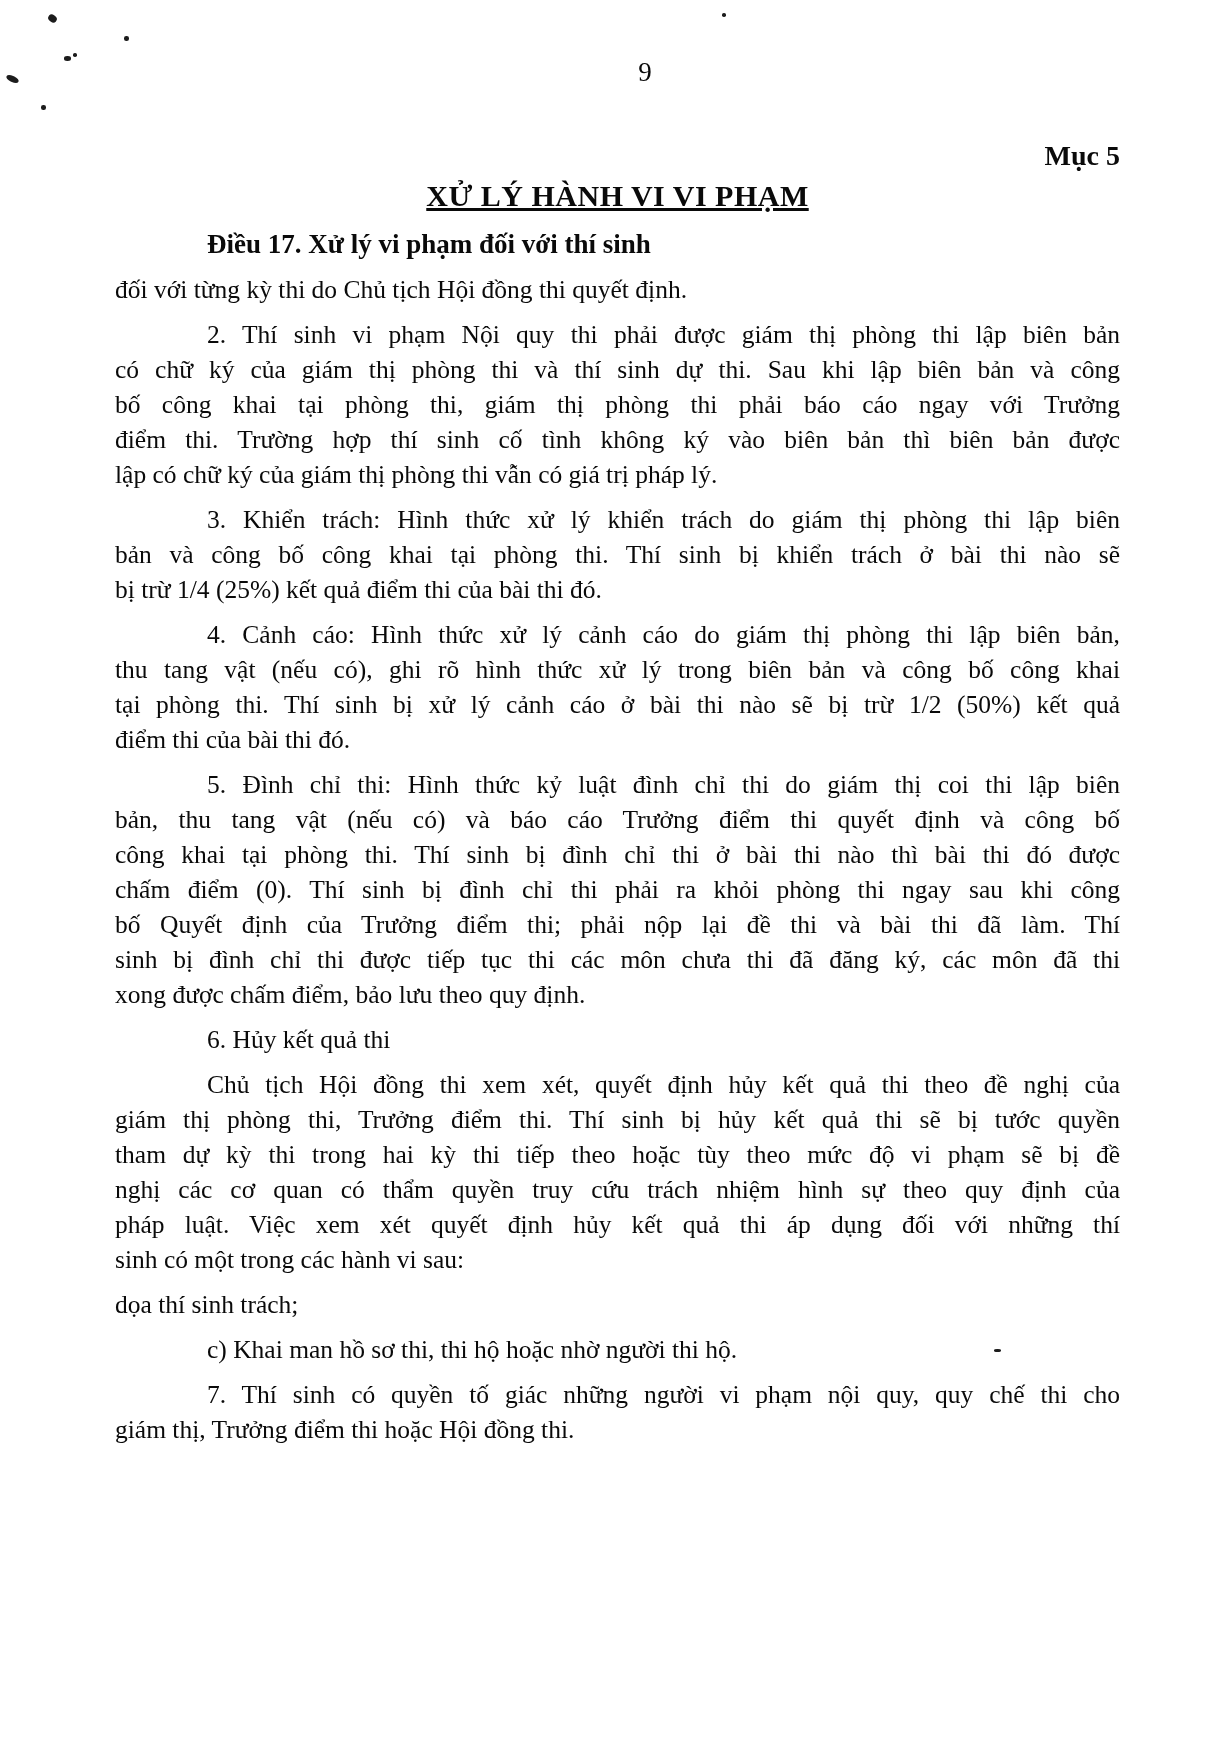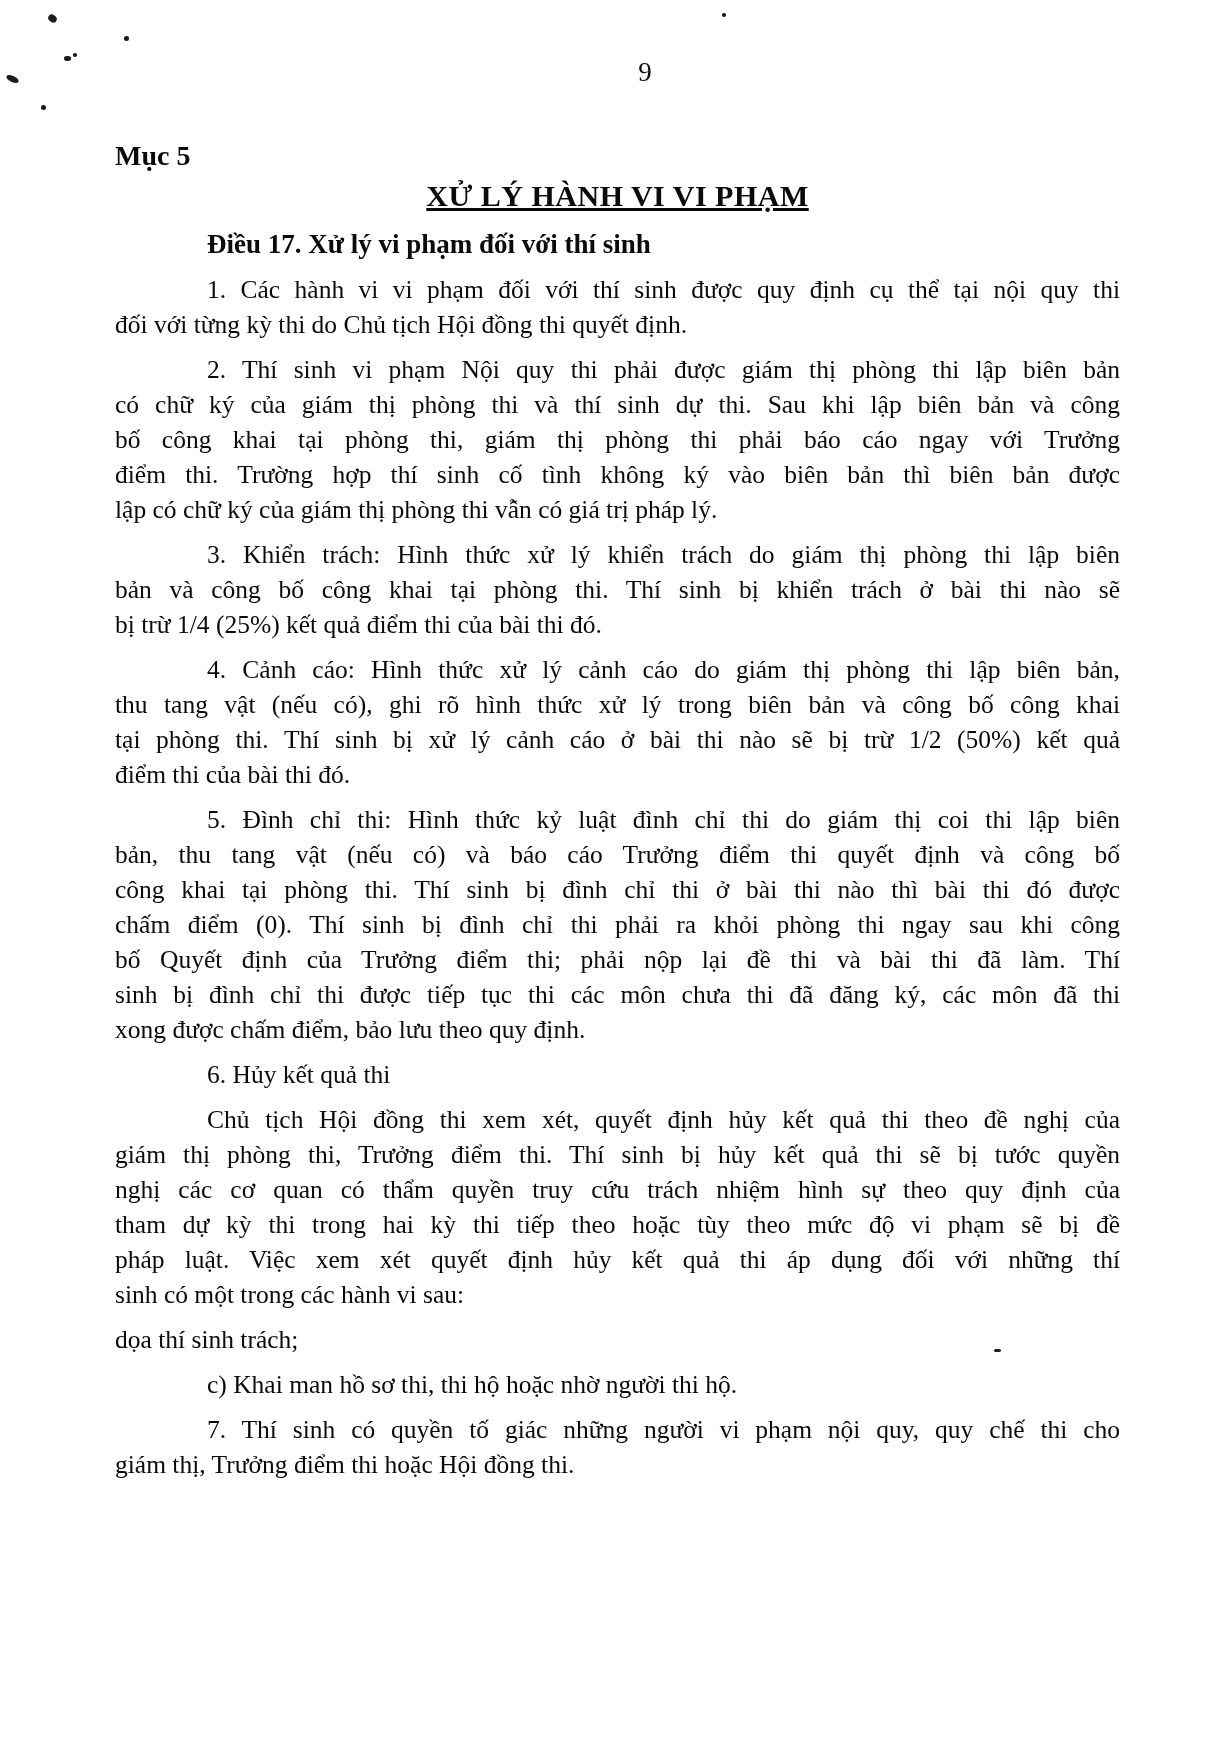--- a/index.html
+++ b/index.html
@@ -22,21 +22,21 @@
     top: 55px;
     width: 1005px;
   }
   .page-num {
     text-align: center;
     font-size: 27px;
     line-height: 35px;
     margin: 0 0 48px 55px;
   }
   .sec-label {
-    text-align: left;
+    text-align: right;
     font-weight: bold;
     font-size: 28px;
     line-height: 35px;
     margin: 0;
   }
   .sec-title {
     text-align: center;
     font-weight: bold;
     font-size: 30px;
     line-height: 38px;
@@ -76,21 +76,20 @@
 <body>
 
 <div class="page">
   <div class="content">
     <div class="page-num">9</div>
     <div class="sec-label">Mục 5</div>
     <div class="sec-title">XỬ LÝ HÀNH VI VI PHẠM</div>
     <div class="article">Điều 17. Xử lý vi phạm đối với thí sinh</div>
     <div id="blocks">
         <div class="para">
-          <div class="line first">1. Các hành vi vi phạm đối với thí sinh được quy định cụ thể tại nội quy thi</div>
           <div class="line last">đối với từng kỳ thi do Chủ tịch Hội đồng thi quyết định.</div>
         </div>
         <div class="para">
           <div class="line first">2. Thí sinh vi phạm Nội quy thi phải được giám thị phòng thi lập biên bản</div>
           <div class="line">có chữ ký của giám thị phòng thi và thí sinh dự thi. Sau khi lập biên bản và công</div>
           <div class="line">bố công khai tại phòng thi, giám thị phòng thi phải báo cáo ngay với Trưởng</div>
           <div class="line">điểm thi. Trường hợp thí sinh cố tình không ký vào biên bản thì biên bản được</div>
           <div class="line last">lập có chữ ký của giám thị phòng thi vẫn có giá trị pháp lý.</div>
         </div>
         <div class="para">
@@ -112,22 +111,22 @@
           <div class="line">bố Quyết định của Trưởng điểm thi; phải nộp lại đề thi và bài thi đã làm. Thí</div>
           <div class="line">sinh bị đình chỉ thi được tiếp tục thi các môn chưa thi đã đăng ký, các môn đã thi</div>
           <div class="line last">xong được chấm điểm, bảo lưu theo quy định.</div>
         </div>
         <div class="para">
           <div class="line first last">6. Hủy kết quả thi</div>
         </div>
         <div class="para">
           <div class="line first">Chủ tịch Hội đồng thi xem xét, quyết định hủy kết quả thi theo đề nghị của</div>
           <div class="line">giám thị phòng thi, Trưởng điểm thi. Thí sinh bị hủy kết quả thi sẽ bị tước quyền</div>
+          <div class="line">tham dự kỳ thi trong hai kỳ thi tiếp theo hoặc tùy theo mức độ vi phạm sẽ bị đề</div>
           <div class="line">nghị các cơ quan có thẩm quyền truy cứu trách nhiệm hình sự theo quy định của</div>
-          <div class="line">tham dự kỳ thi trong hai kỳ thi tiếp theo hoặc tùy theo mức độ vi phạm sẽ bị đề</div>
           <div class="line">pháp luật. Việc xem xét quyết định hủy kết quả thi áp dụng đối với những thí</div>
           <div class="line last">sinh có một trong các hành vi sau:</div>
         </div>
         <div class="para">
           <div class="line last">dọa thí sinh trách;</div>
         </div>
         <div class="para">
           <div class="line first last">c) Khai man hồ sơ thi, thi hộ hoặc nhờ người thi hộ.</div>
         </div>
         <div class="para">

